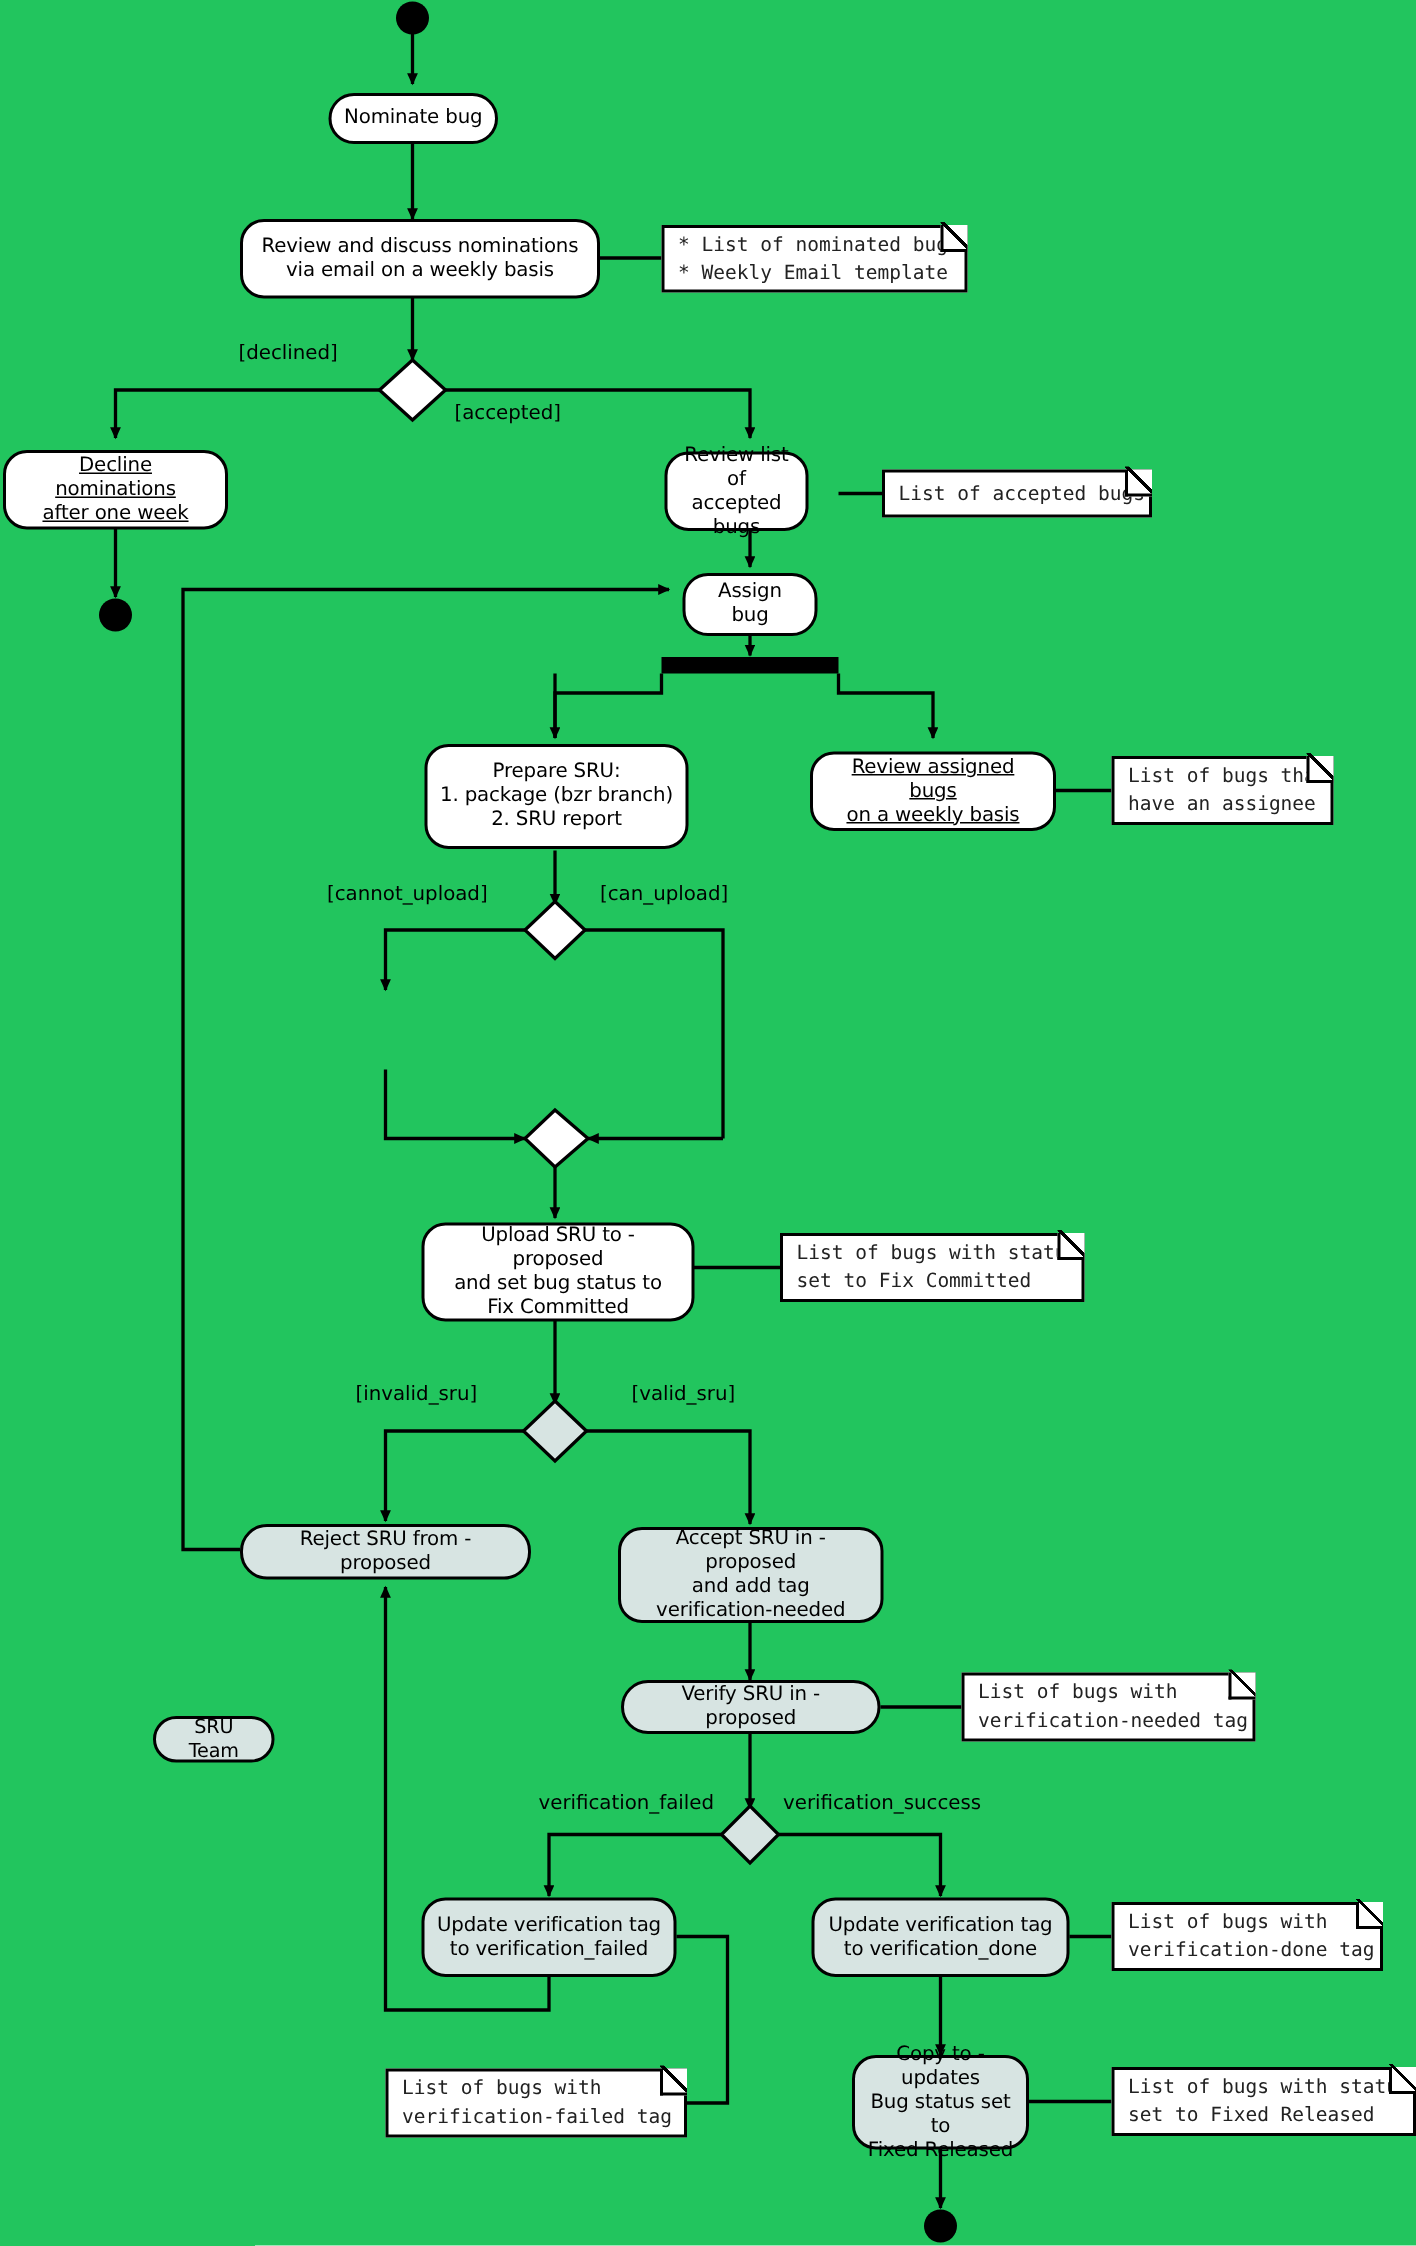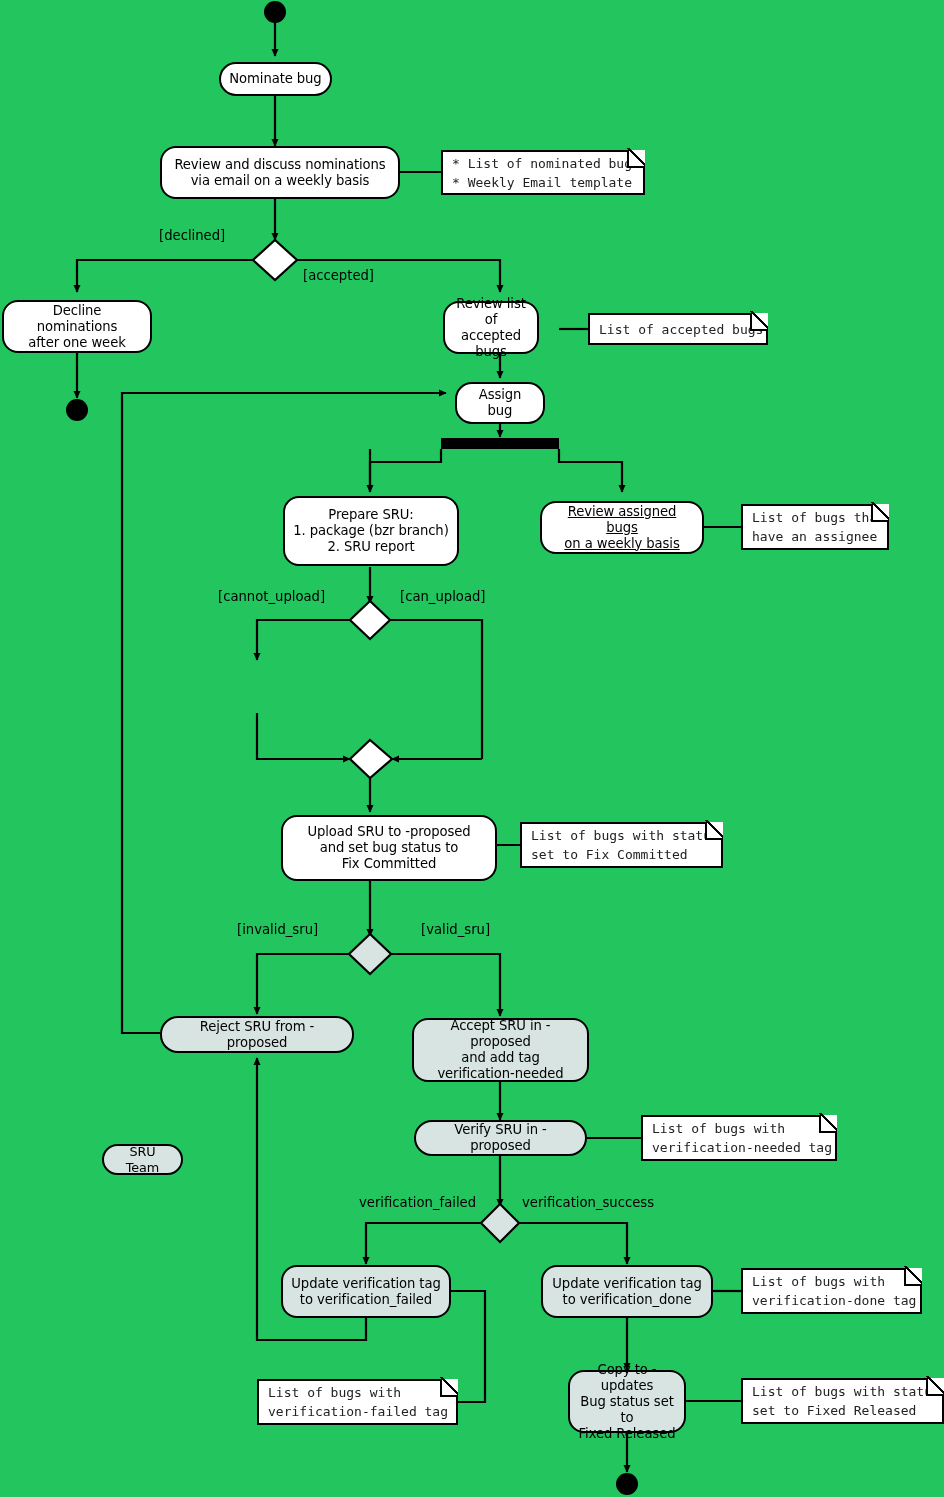--- a/index.html
+++ b/index.html
@@ -144,21 +144,21 @@
 
   <div class="act" style="left:219px;top:62px;width:113px;height:34px;border-radius:17px;">
     <span class="lbl">Nominate bug</span>
   </div>
 
   <div class="act" style="left:160px;top:146px;width:240px;height:53px;border-radius:16px;">
     <span class="lbl">Review and discuss nominations
 via email on a weekly basis</span>
   </div>
 
-  <div class="act" style="left:2px;top:300px;width:150px;height:53px;border-radius:16px;">
+  <div class="act" style="left:2px;top:300px;width:150px;height:53px;border-radius:16px;text-decoration:underline;">
     <span class="lbl">Decline nominations
 after one week</span>
   </div>
 
   <div class="act" style="left:443px;top:301px;width:96px;height:53px;border-radius:16px;">
     <span class="lbl">Review list of
 accepted bugs</span>
   </div>
 
   <div class="act" style="left:455px;top:382px;width:90px;height:42px;border-radius:17px;">
@@ -170,21 +170,21 @@
 1. package (bzr branch)
 2. SRU report</span>
   </div>
 
   <div class="act" style="left:540px;top:501px;width:164px;height:53px;border-radius:16px;text-decoration:underline;">
     <span class="lbl">Review assigned bugs
 on a weekly basis</span>
   </div>
 
 
-  <div class="act" style="left:281px;top:815px;width:216px;height:66px;border-radius:16px;">
+  <div class="act" style="left:281px;top:815px;width:182px;height:66px;border-radius:16px;">
     <span class="lbl">Upload SRU to -proposed
 and set bug status to
 Fix Committed</span>
   </div>
 
   <div class="act fill" style="left:160px;top:1016px;width:194px;height:37px;border-radius:18px;">
     <span class="lbl">Reject SRU from -proposed</span>
   </div>
 
   <div class="act fill" style="left:412px;top:1018px;width:177px;height:64px;border-radius:16px;">

